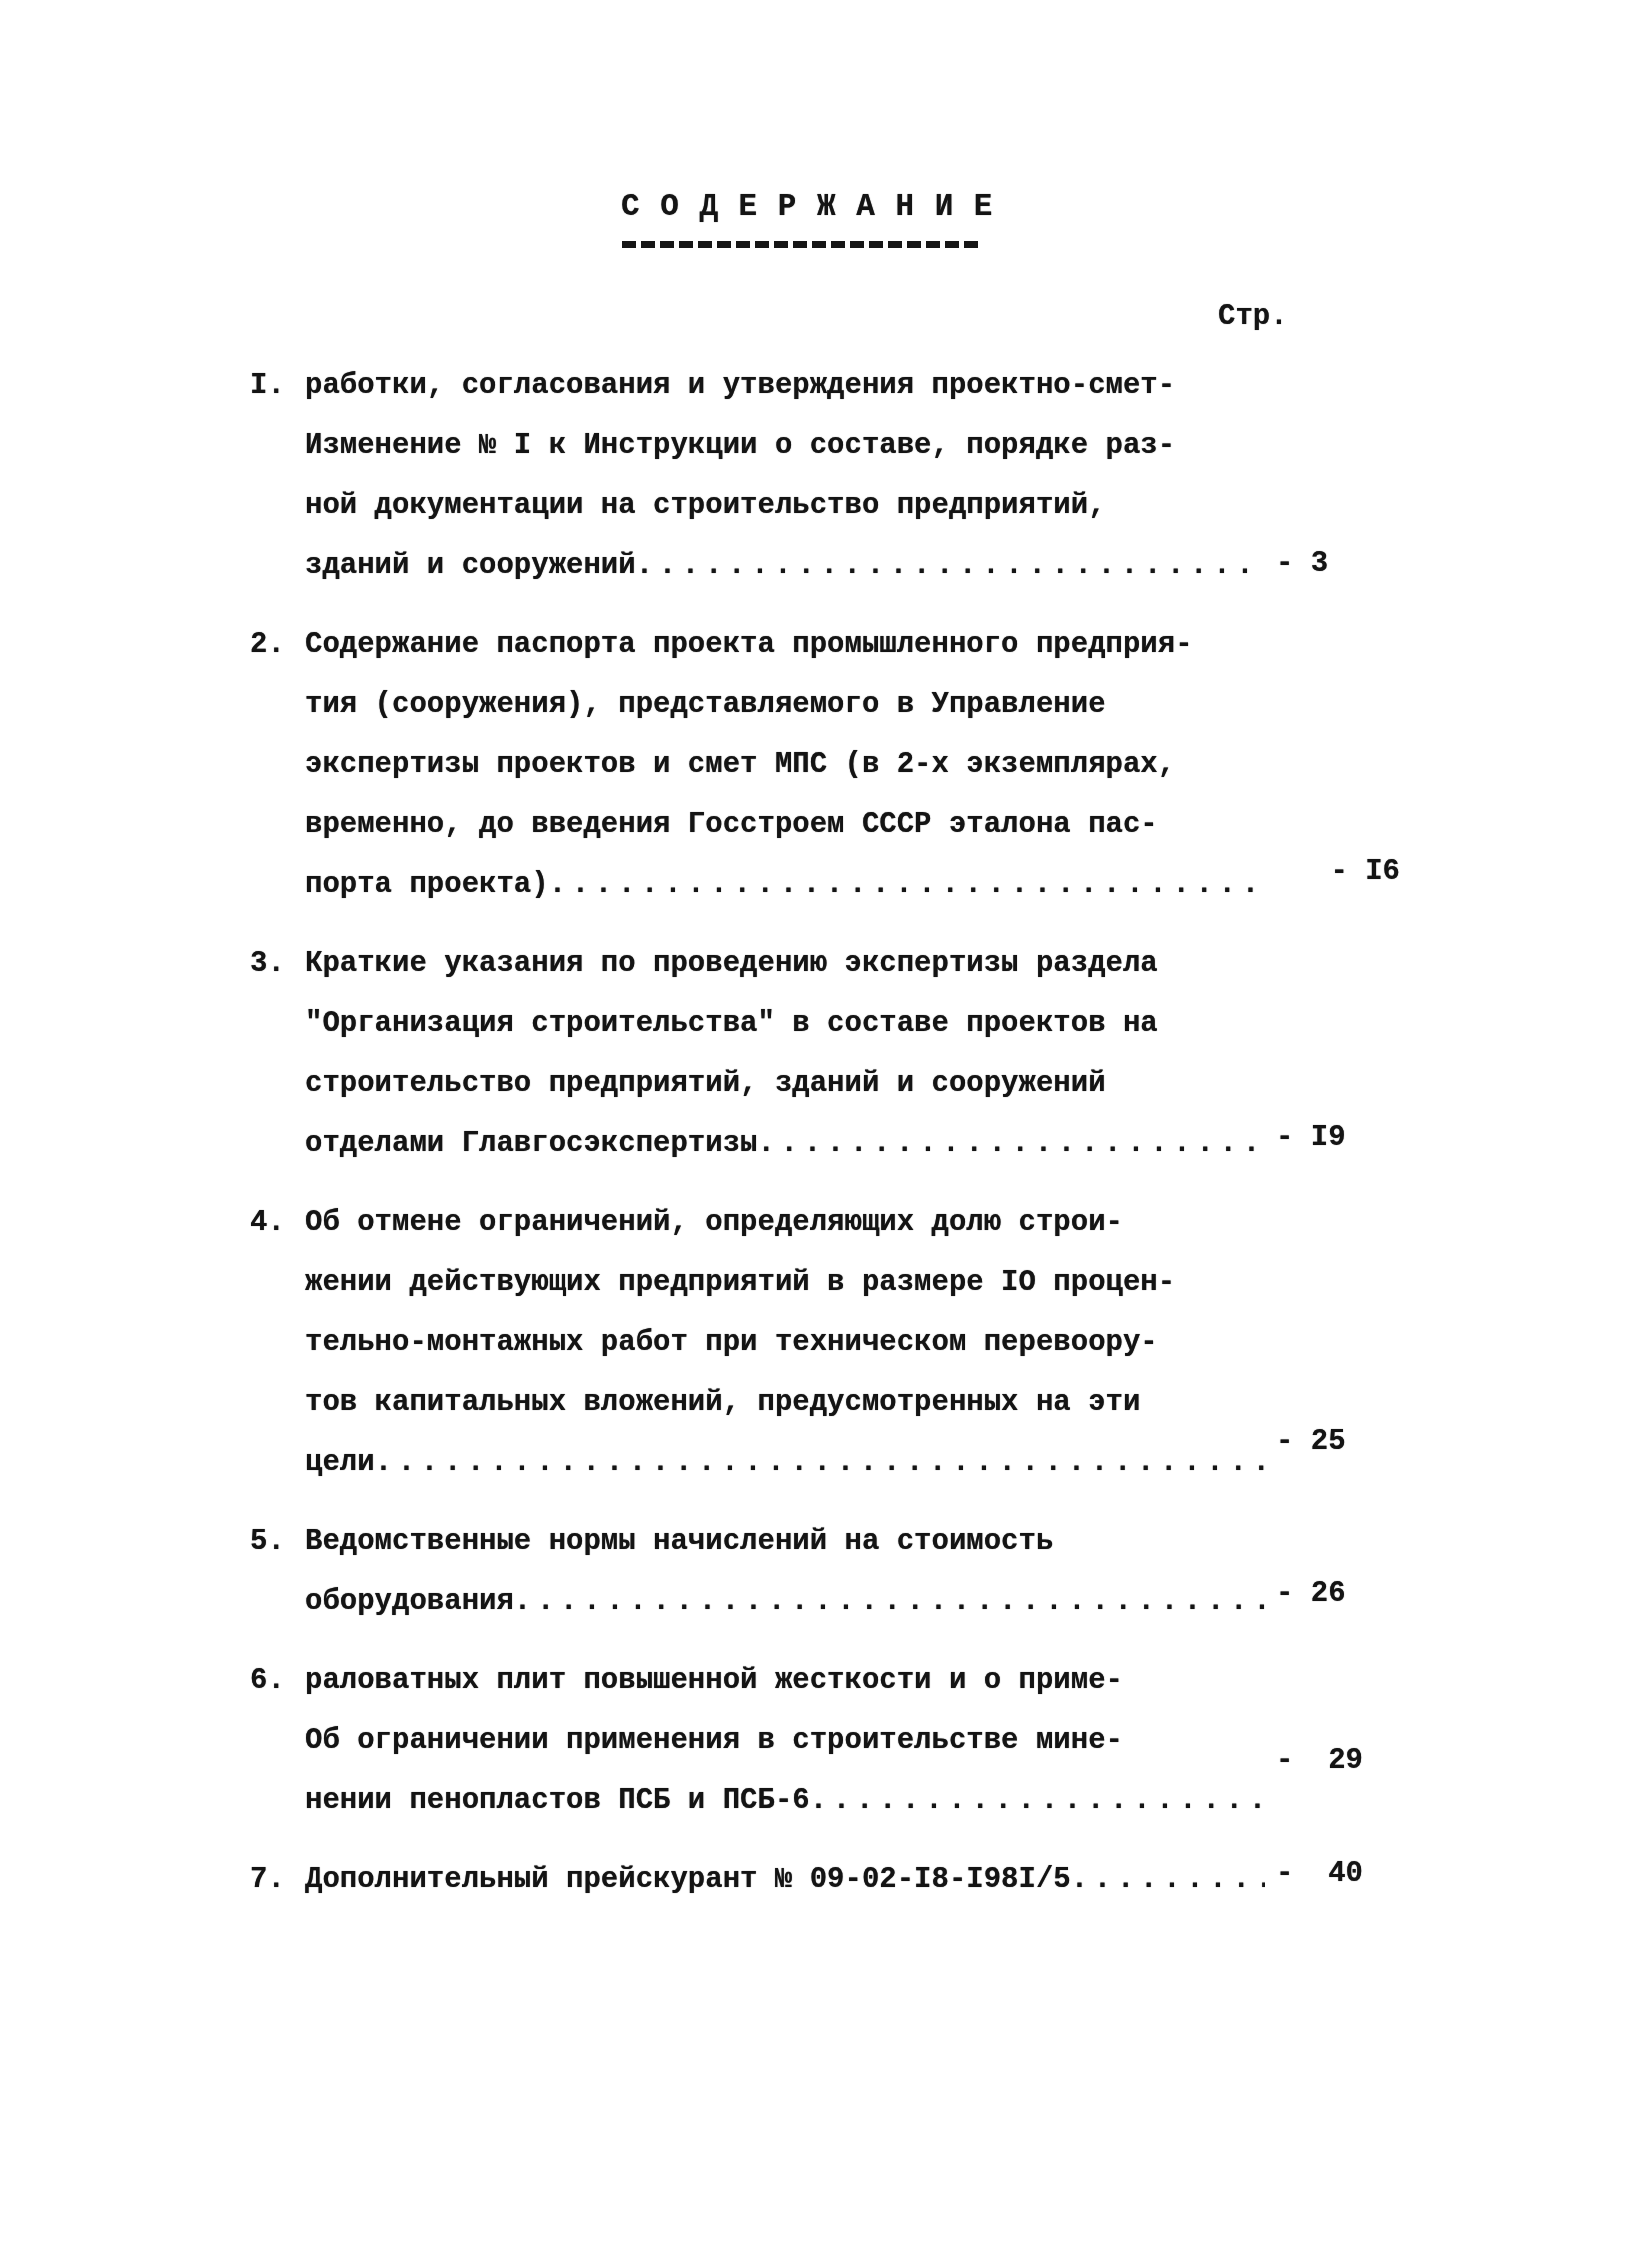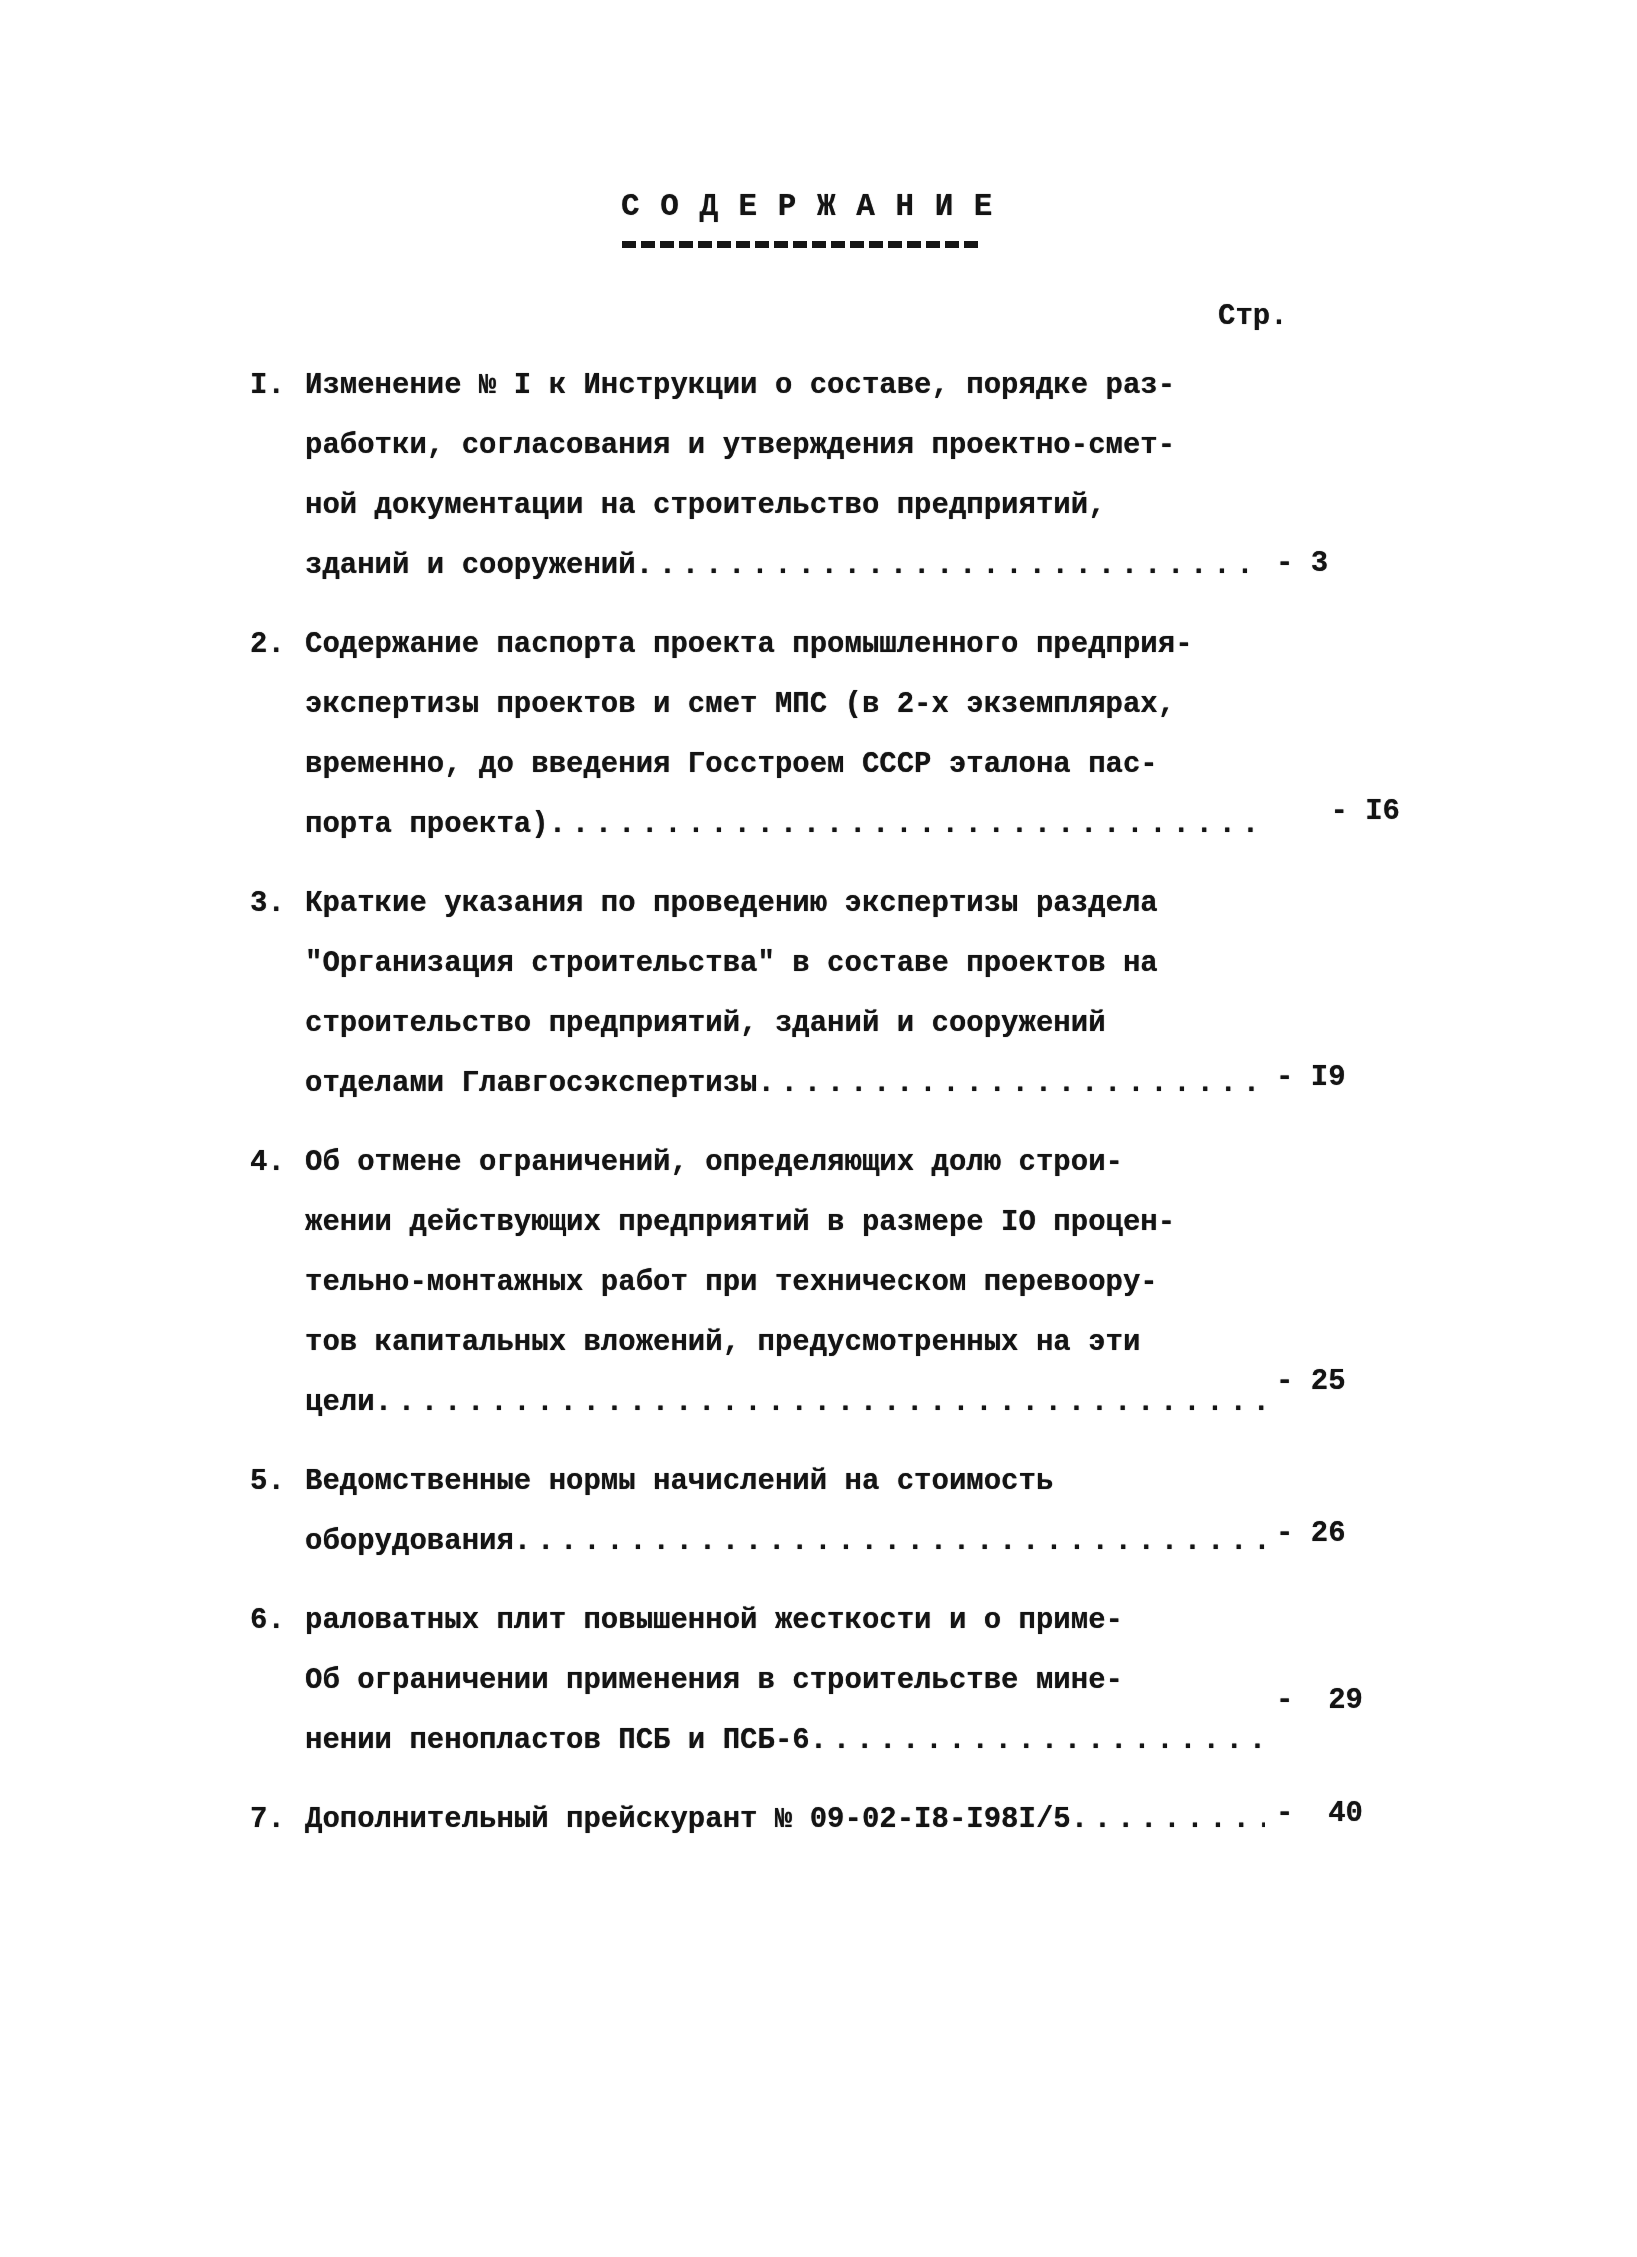--- a/index.html
+++ b/index.html
@@ -96,35 +96,36 @@
 <body>
 
 <div class="sheet">
   <div class="title">С О Д Е Р Ж А Н И Е</div>
   <div class="title-underline"></div>
   <div class="col-header">Стр.</div>
   <div class="toc" id="toc">
   <div class="item">
     <span class="num">I.</span>
     <div class="body">
+          <div class="line">работки, согласования и утверждения проектно-смет-</div>
           <div class="line">Изменение № I к Инструкции о составе, порядке раз-</div>
-          <div class="line">работки, согласования и утверждения проектно-смет-</div>
           <div class="line">ной документации на строительство предприятий,</div>
           <div class="lastline">
             <span class="text">зданий и сооружений</span>
             <span class="leader">................................................................................</span>
             <span class="pageno">- 3</span>
           </div>
         </div>
   </div>
 
   <div class="item">
     <span class="num">2.</span>
     <div class="body">
           <div class="line">Содержание паспорта проекта промышленного предприя-</div>
+          <div class="line">тия (сооружения), представляемого в Управление</div>
           <div class="line">экспертизы проектов и смет МПС (в 2-х экземплярах,</div>
           <div class="line">временно, до введения Госстроем СССР эталона пас-</div>
           <div class="lastline">
             <span class="text">порта проекта)</span>
             <span class="leader">................................................................................</span>
             <span class="pageno">- I6</span>
           </div>
         </div>
   </div>
 

